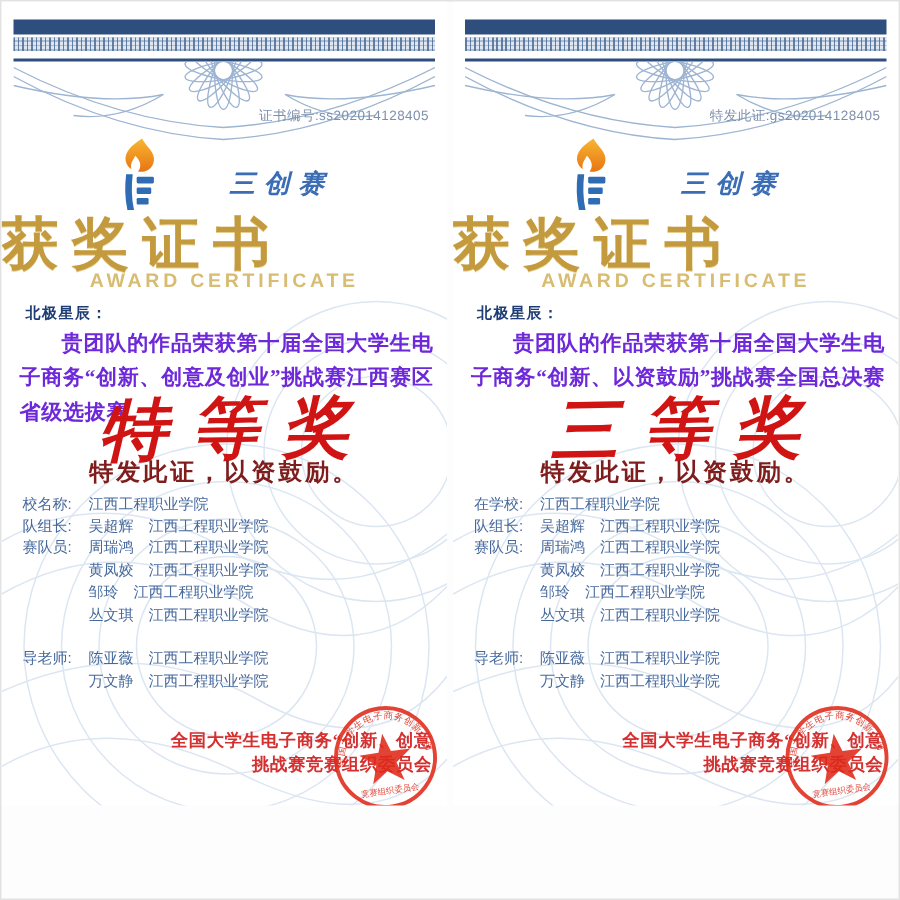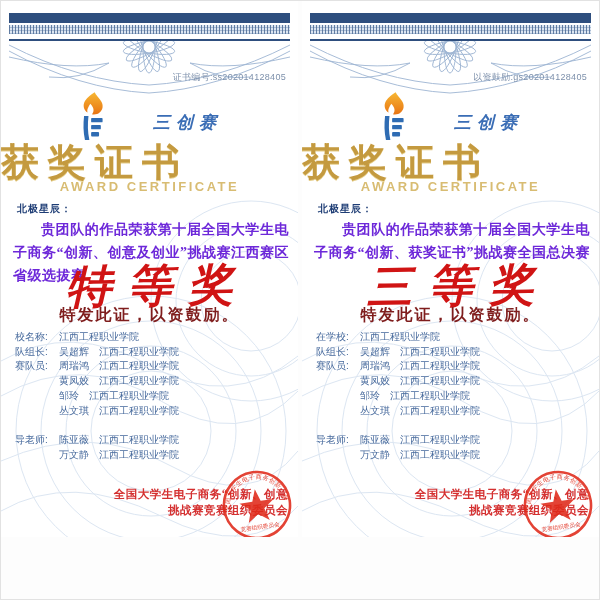--- a/index.html
+++ b/index.html
@@ -296,21 +296,21 @@
         <ellipse cx="140" cy="6" rx="6" ry="26" transform="rotate(40 140 6)"></ellipse>
         <ellipse cx="140" cy="6" rx="6" ry="26" transform="rotate(60 140 6)"></ellipse>
         <ellipse cx="140" cy="6" rx="6" ry="26" transform="rotate(80 140 6)"></ellipse>
         <path d="M0 4 Q 70 40 140 44 Q 210 40 281 4"></path>
         <path d="M0 10 Q 70 48 140 52 Q 210 48 281 10"></path>
         <path d="M0 16 Q 60 30 100 22 Q 70 40 40 36"></path>
         <path d="M281 16 Q 221 30 181 22 Q 211 40 241 36"></path>
       </g>
     </svg>
 
-    <div class="cert-no">以资鼓励:gs202014128405</div>
+    <div class="cert-no">特发此证:gs202014128405</div>
 
     <div class="logo-row">
       <svg width="30" height="52" viewBox="0 0 34 56">
         <defs>
           <linearGradient id="flameG1" x1="0" y1="0" x2="0" y2="1">
             <stop offset="0" stop-color="#f7b733"></stop>
               <stop offset="1" stop-color="#e87413"></stop>
           </linearGradient>
         </defs>
         <path d="M20 0 C 23 6 30 10 29 17 C 28 23 23 26 17 25 C 20 21 19 17 15 13 C 13 17 11 19 12 23 C 8 21 6 15 9 10 C 12 5 16 3 20 0 Z" fill="url(#flameG1)"></path>
@@ -319,21 +319,21 @@
         <rect x="16" y="37" width="11" height="5" rx="1" fill="#2f6cb3"></rect>
         <rect x="16" y="45" width="9" height="5" rx="1" fill="#2f6cb3"></rect>
       </svg>
       <span class="logo-text">三创赛</span>
     </div>
 
     <div class="title">获奖证书</div>
     <div class="subtitle">AWARD CERTIFICATE</div>
 
     <div class="recipient">北极星辰：</div>
-    <div class="body-text">贵团队的作品荣获第十届全国大学生电子商务“创新、获奖证书”挑战赛全国总决赛</div>
+    <div class="body-text">贵团队的作品荣获第十届全国大学生电子商务“创新、以资鼓励”挑战赛全国总决赛</div>
     <div class="award">三等奖</div>
     <div class="motto">特发此证，以资鼓励。</div>
 
     <div class="fields">
       <div class="field-row">
           <span class="flabel">在学校:</span>
           <span>江西工程职业学院</span>
         </div>
       <div class="field-row">
           <span class="flabel">队组长:</span>

